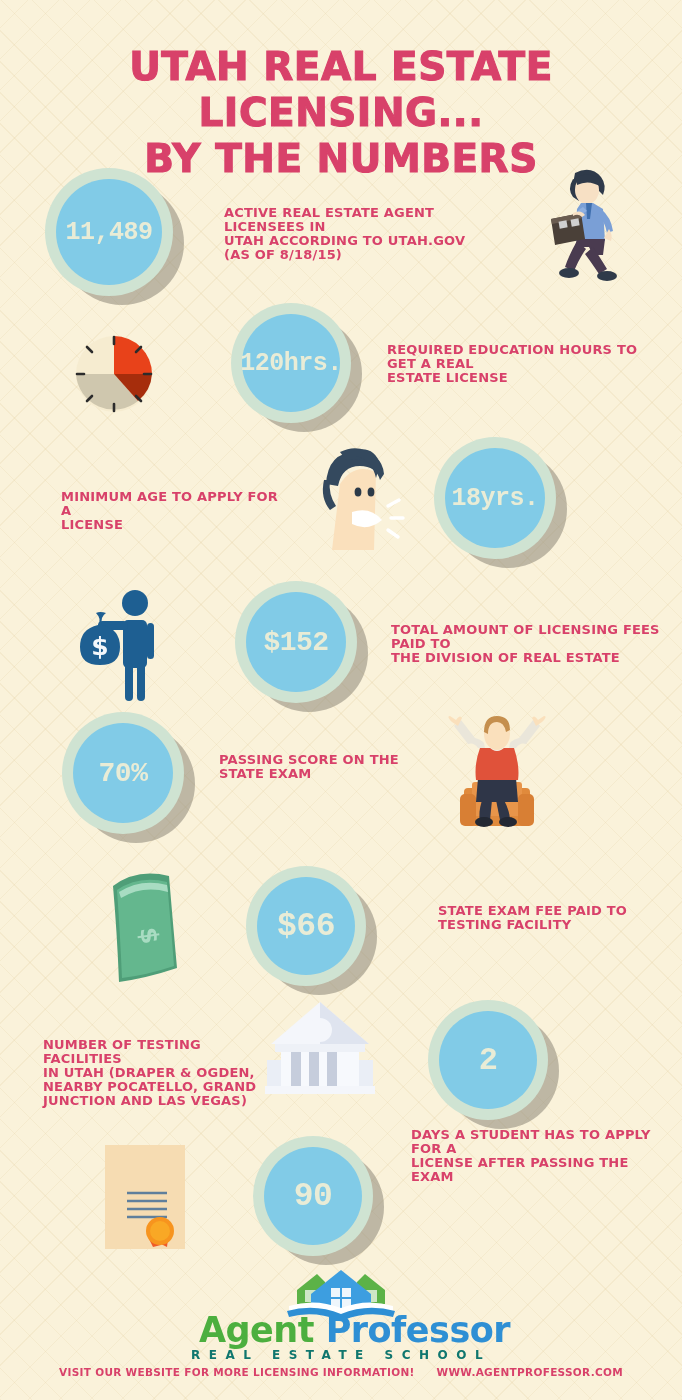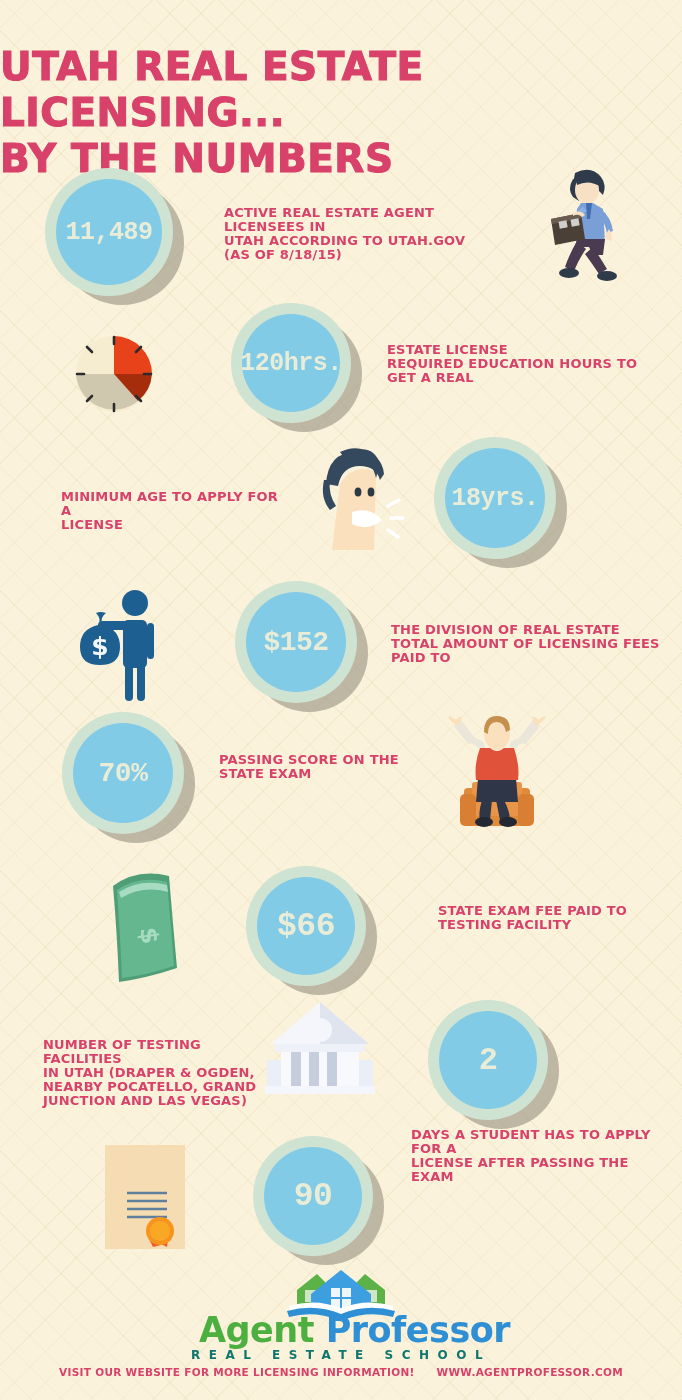--- a/index.html
+++ b/index.html
@@ -15,21 +15,21 @@
     position:absolute;inset:0;
     background-color:#faf2da;
     background-image:
       repeating-linear-gradient(45deg, rgba(226,206,160,.22) 0 1px, transparent 1px 22px),
       repeating-linear-gradient(-45deg, rgba(226,206,160,.22) 0 1px, transparent 1px 22px);
     z-index:0;
   }
   #page{position:absolute;inset:0;z-index:1;}
 
   
-  .title-wrap{position:absolute;left:0;top:44px;width:682px;text-align:left;}
+  .title-wrap{position:absolute;left:0;top:44px;width:682px;text-align:center;}
   .title-line{
     color:#d8416a;
     font-family:"DejaVu Sans",sans-serif;
     font-weight:bold;
     font-size:39px;
     line-height:46px;
     letter-spacing:.5px;
     text-transform:uppercase;
     -webkit-text-stroke:1.1px #d8416a;
   }
@@ -153,22 +153,22 @@
         <line x1="64" y1="64" x2="69" y2="69"></line>
       </g>
     </svg>
   </div>
   <div class="circle" style="left:231px;top:303px;width:120px;height:120px;">
     <div class="inner">
       <span class="val" style="font-size:25px;">120hrs.</span>
     </div>
   </div>
   <div class="caption" style="left:387px;top:343px;width:280px;">
+    <div>Required education hours to get a real</div>
     <div>estate license</div>
-    <div>Required education hours to get a real</div>
   </div>
 
   <div class="caption" style="left:61px;top:490px;width:230px;">
     <div>Minimum age to apply for a</div>
     <div>license</div>
   </div>
   <div class="icon" style="left:296px;top:440px;width:110px;height:115px;">
     <svg viewBox="0 0 110 115" width="110" height="115">
       <path d="M36 110 L44 44 q14 -22 36 -12 l-2 78 z" fill="#fae0bc"></path>
       <path d="M30 44 q2 -32 30 -32 q26 0 28 22 l-4 6 q-4 -14 -20 -14 q-18 0 -22 20 z" fill="#34495e"></path>
@@ -204,22 +204,22 @@
       </g>
       <text x="32" y="72" font-family="DejaVu Sans, sans-serif" font-size="25" font-weight="bold" fill="#f3f7fb" text-anchor="middle">$</text>
     </svg>
   </div>
   <div class="circle" style="left:235px;top:581px;width:122px;height:122px;">
     <div class="inner">
       <span class="val" style="font-size:28px;">$152</span>
     </div>
   </div>
   <div class="caption" style="left:391px;top:623px;width:280px;">
+    <div>Total amount of licensing fees paid to</div>
     <div>the division of real estate</div>
-    <div>Total amount of licensing fees paid to</div>
   </div>
 
   <div class="circle" style="left:62px;top:712px;width:122px;height:122px;">
     <div class="inner">
       <span class="val" style="font-size:28px;">70%</span>
     </div>
   </div>
   <div class="caption" style="left:219px;top:753px;width:230px;">
     <div>Passing score on the</div>
     <div>state exam</div>

